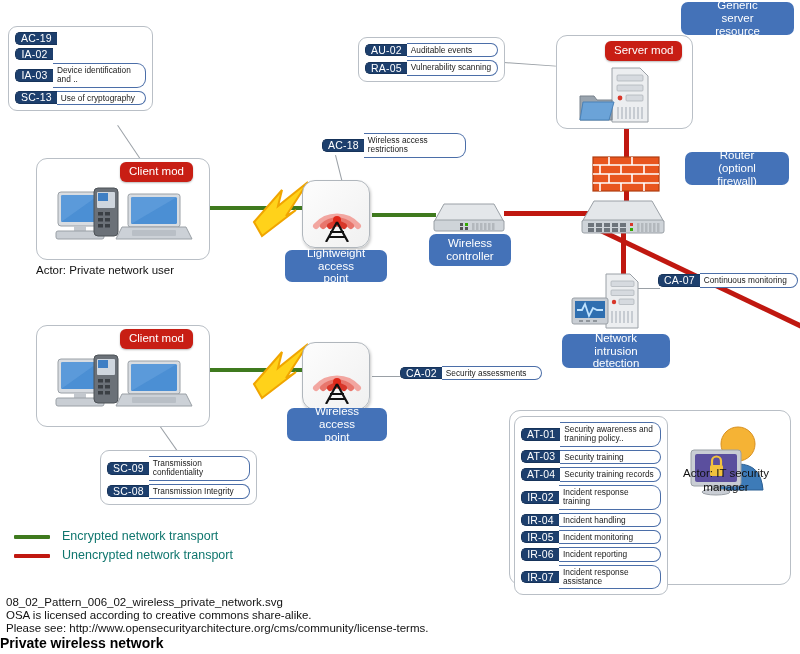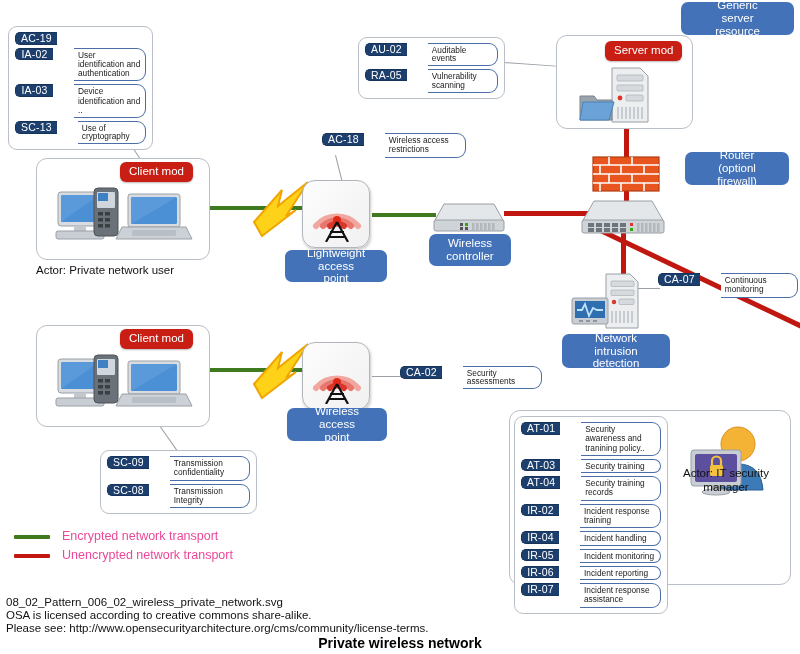--- a/index.html
+++ b/index.html
@@ -4,21 +4,21 @@
 <style>
   html,body{margin:0;padding:0;background:#fff;}
   body{width:800px;height:654px;position:relative;
        font-family:"Liberation Sans","DejaVu Sans",sans-serif;
        -webkit-font-smoothing:antialiased;overflow:hidden;}
   .abs{position:absolute;}
 
   
   .ctrl-group{position:absolute;border:1px solid #b9bfc6;border-radius:9px;
               background:#fff;padding:5px 6px;box-sizing:border-box;}
-  .ctrl-row{display:flex;align-items:flex-start;margin-bottom:3px;gap:21px;}
+  .ctrl-row{display:flex;align-items:center;margin-bottom:3px;}
   .ctrl-row:last-child{margin-bottom:0;}
   .ctrl-id{background:#1d3f6d;color:#fff;border-radius:5px 0 0 5px;
            font-size:10.5px;line-height:1;display:flex;align-items:center;
            justify-content:center;padding:0 5px;min-width:38px;
            box-sizing:border-box;letter-spacing:.2px;
            border:1px solid #16335a;border-right:none;}
   .ctrl-txt{flex:1;border:1px solid #4b6ea8;border-left:none;
             border-radius:0 9px 9px 0;background:#fff;color:#1a1a1a;
             font-size:8.3px;line-height:1.12;padding:2px 4px 2px 4px;
             display:flex;align-items:center;box-sizing:border-box;}
@@ -46,25 +46,25 @@
   
   .leader{position:absolute;background:#9aa0a6;transform-origin:0 0;height:1px;}
 
   
   .link{position:absolute;transform-origin:0 50%;}
   .green{background:#3f7a1e;}
   .red{background:#c01810;}
 
   
   .legend-line{position:absolute;height:4px;border-radius:1px;}
-  .legend-txt{position:absolute;font-size:12.5px;color:#ec4899;}
+  .legend-txt{position:absolute;font-size:12.5px;color:#0f766e;}
   .footer-txt{position:absolute;font-size:11.5px;color:#111;line-height:1.32;
               white-space:pre;}
   .title{position:absolute;font-size:14px;font-weight:bold;color:#000;
-         width:100%;text-align:center;}
+         width:100%;text-align:left;}
 
   .cap{position:absolute;font-size:11.5px;color:#111;}
 </style>
 </head>
 <body>
 
 <div>
 
   <div class="link green abs" style="left:196px;top:206px;width:110px;height:4px;"></div>
 
@@ -99,21 +99,20 @@
 <div class="leader abs" style="left:636px;top:288px;width:24px;"></div>
 <div class="leader abs" style="left:372px;top:376px;width:30px;"></div>
 <div class="leader abs" style="left:152px;top:414px;width:56px;transform:rotate(55deg);"></div>
 
 <div class="ctrl-group" style="left:8px;top:26px;width:145px;">
   <div class="ctrl-row">
     <div class="ctrl-id">AC-19</div>
   </div>
   <div class="ctrl-row">
     <div class="ctrl-id">IA-02</div>
-    <div class="ctrl-txt">User identification and authentication</div>
   </div>
   <div class="ctrl-row">
     <div class="ctrl-id">IA-03</div>
     <div class="ctrl-txt">Device identification and ..</div>
   </div>
   <div class="ctrl-row ctrl-one">
     <div class="ctrl-id">SC-13</div>
     <div class="ctrl-txt">Use of cryptography</div>
   </div>
 </div>

